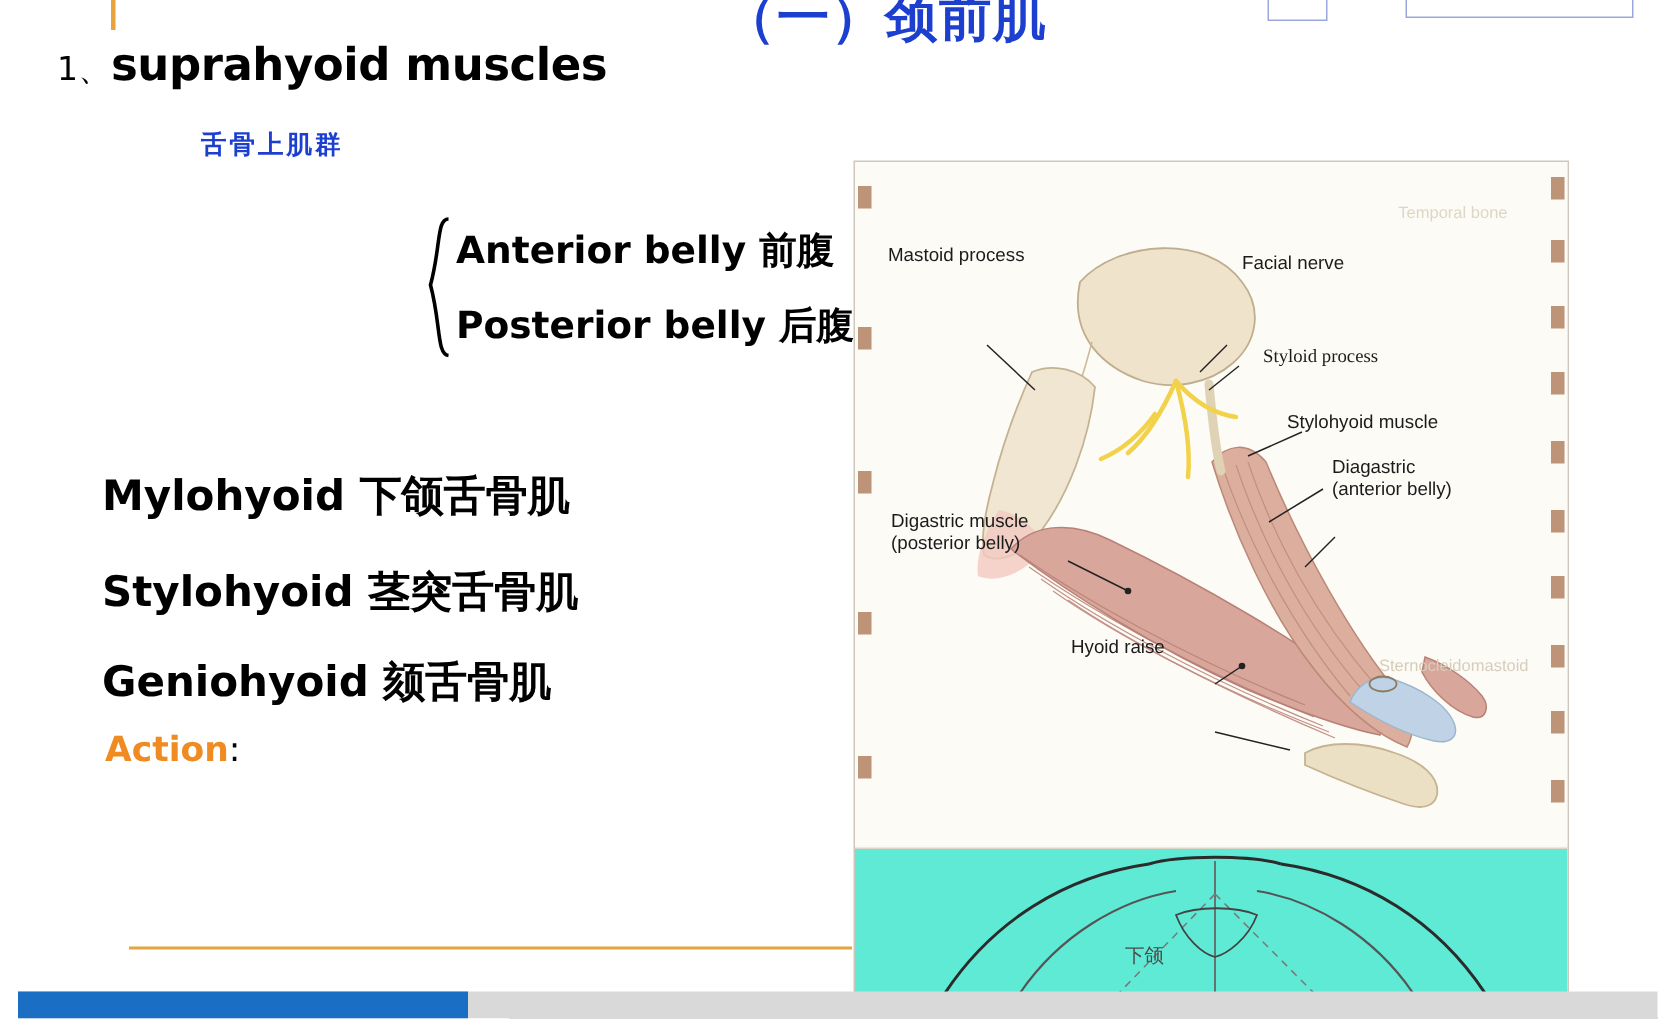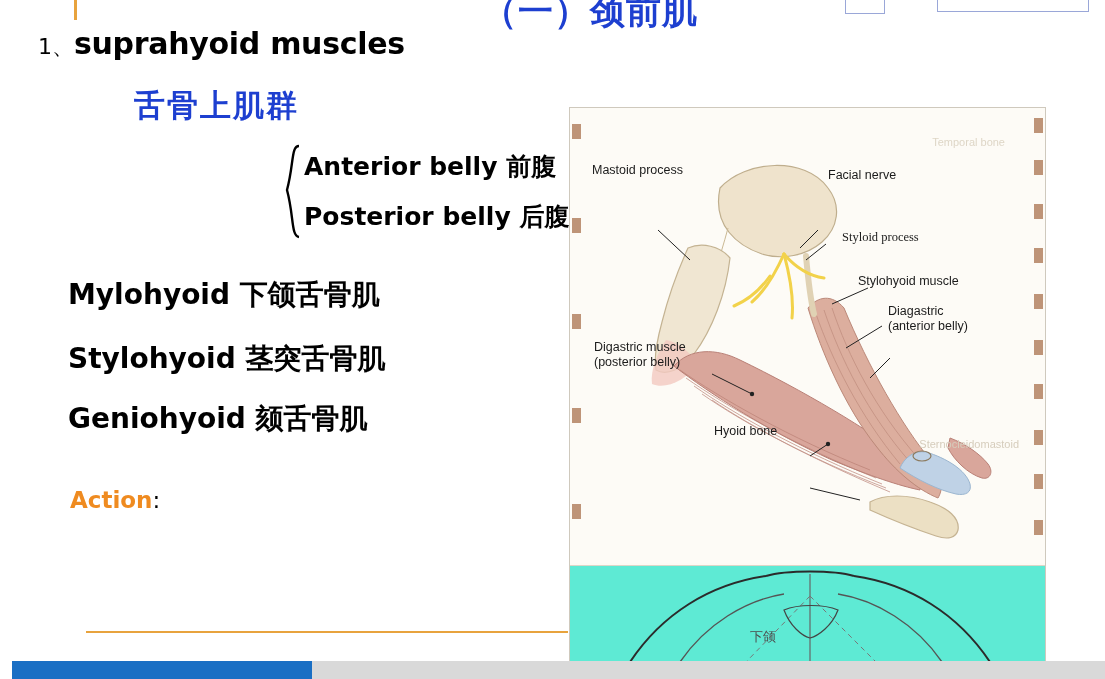--- a/index.html
+++ b/index.html
@@ -72,21 +72,21 @@
     font-size: 30px;
     font-weight: bold;
     color: #000;
     letter-spacing: -0.3px;
   }
 
   .line2 {
     position: absolute;
     left: 122px; top: 85px;
     font-family: "DejaVu Sans", sans-serif;
-    font-size: 31px;
+    font-size: 17px;
     font-weight: bold;
     color: #1d3fd0;
     letter-spacing: 2px;
     white-space: nowrap;
   }
 
   
   .digastric {
     position: absolute;
     left: 32px; top: 172px;
@@ -125,20 +125,21 @@
   }
 
   .muscle {
     position: absolute;
     left: 56px;
     font-family: "DejaVu Sans", sans-serif;
     font-size: 28px;
     font-weight: bold;
     color: #000;
     white-space: nowrap;
+    margin-top: 36px;
   }
   .m1 { top: 276px; }
   .m2 { top: 340px; }
   .m3 { top: 400px; }
 
   .action-label {
     position: absolute;
     left: 58px; top: 487px;
     font-family: "DejaVu Sans", sans-serif;
     font-size: 23px;
@@ -373,21 +374,21 @@
       </svg>
 
       <div class="fig-label" style="left:22px; top:55px;">Mastoid process</div>
       <div class="fig-label" style="left:258px; top:60px;">Facial nerve</div>
       <div class="fig-label" style="left:272px; top:122px;font-family:Liberation Serif, serif;">Styloid process</div>
       <div class="fig-label" style="left:288px; top:166px;">Stylohyoid muscle</div>
       <div class="fig-label" style="left:318px; top:196px;">Diagastric</div>
       <div class="fig-label" style="left:318px; top:211px;">(anterior belly)</div>
       <div class="fig-label" style="left:24px; top:232px;">Digastric muscle</div>
       <div class="fig-label" style="left:24px; top:247px;">(posterior belly)</div>
-      <div class="fig-label" style="left:144px; top:316px;">Hyoid bone</div>
+      <div class="fig-label" style="left:144px; top:316px;">Hyoid raise</div>
 
       <div class="ghost-top">Temporal bone</div>
       <div class="ghost-right">Sternocleidomastoid</div>
     </div>
 
     <div class="edge-mark r" style="top:10px;"></div>
     <div class="edge-mark r" style="top:52px;"></div>
     <div class="edge-mark r" style="top:96px;"></div>
     <div class="edge-mark r" style="top:140px;"></div>
     <div class="edge-mark r" style="top:186px;"></div>

